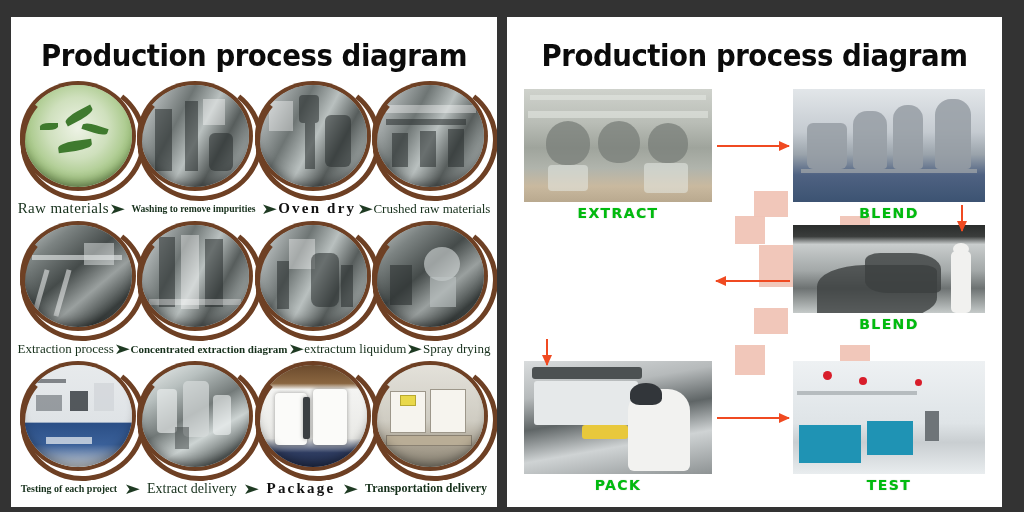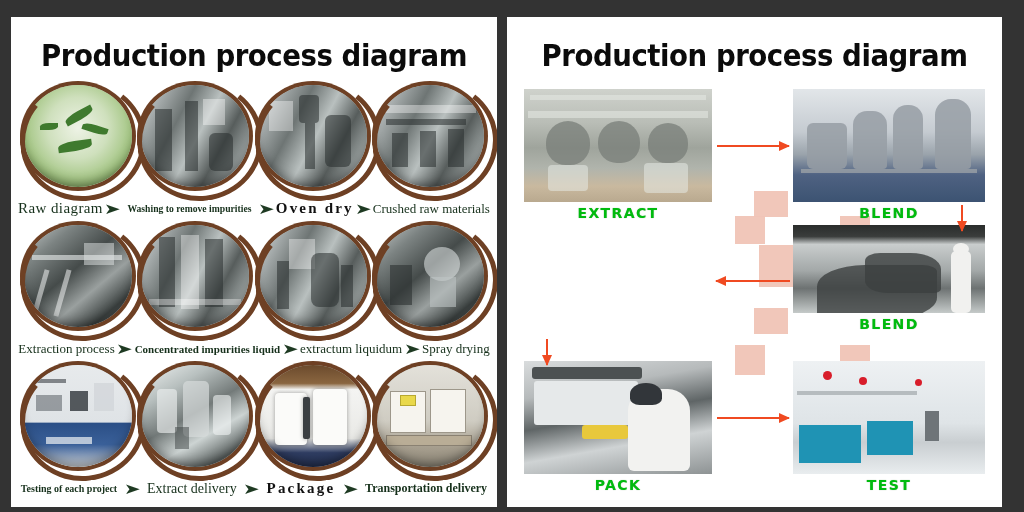--- a/index.html
+++ b/index.html
@@ -197,21 +197,21 @@
               <i style="left:6px;top:20px;width:94px;height:8px;"></i>
               <b style="left:10px;top:34px;width:80px;height:6px;"></b>
               <b style="left:16px;top:48px;width:16px;height:34px;"></b>
               <b style="left:44px;top:46px;width:16px;height:36px;"></b>
               <b style="left:72px;top:44px;width:16px;height:38px;"></b>
             </div>
               </div>
           </div>
         </div>
         <div class="labels">
-          <div class="lbl lbl-s1">Raw diagram</div>
+          <div class="lbl lbl-s1">Raw materials</div>
           <div class="arrow-sep">➤</div>
           <div class="lbl lbl-s2">Washing to remove impurities</div>
           <div class="arrow-sep">➤</div>
           <div class="lbl lbl-s3">Oven dry</div>
           <div class="arrow-sep">➤</div>
           <div class="lbl lbl-s4">Crushed raw materials</div>
         </div>
       </div>
 
       <div class="row">
@@ -252,21 +252,21 @@
               <i style="position:absolute;left:48px;top:22px;width:36px;height:34px;background:rgba(215,220,220,.6);border-radius:50%;"></i>
               <i style="position:absolute;left:54px;top:52px;width:26px;height:30px;background:rgba(190,196,196,.6);"></i>
               <i style="position:absolute;left:14px;top:40px;width:22px;height:40px;background:rgba(45,50,50,.6);"></i>
             </div>
               </div>
           </div>
         </div>
         <div class="labels">
           <div class="lbl lbl-s4">Extraction process</div>
           <div class="arrow-sep">➤</div>
-          <div class="lbl lbl-s5">Concentrated impurities liquid</div>
+          <div class="lbl lbl-s5">Concentrated extraction diagram</div>
           <div class="arrow-sep">➤</div>
           <div class="lbl lbl-s4">extractum liquidum</div>
           <div class="arrow-sep">➤</div>
           <div class="lbl lbl-s4">Spray drying</div>
         </div>
       </div>
 
       <div class="row">
         <div class="circles">
           <div class="circ-wrap">

